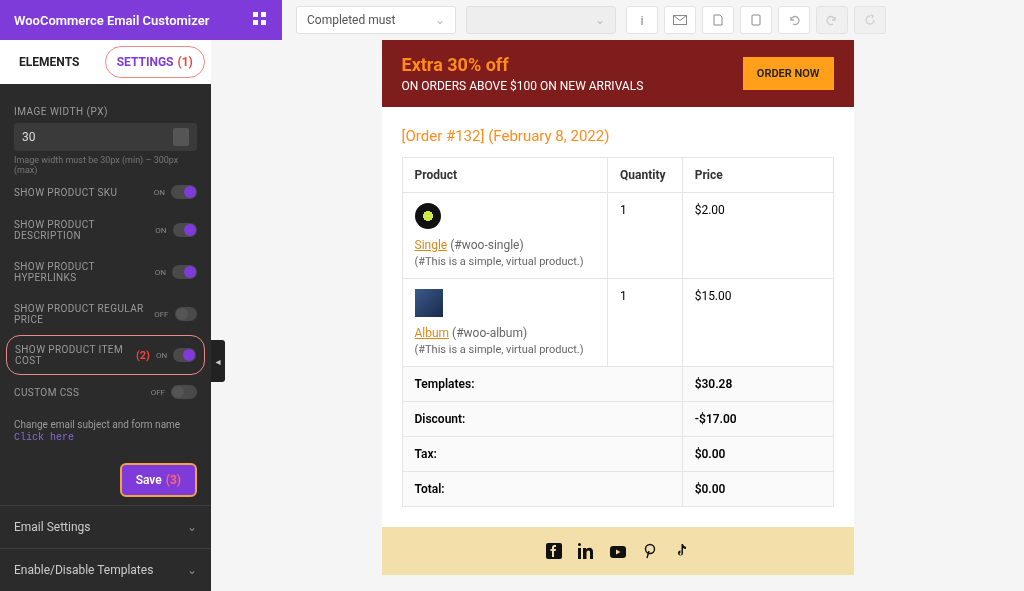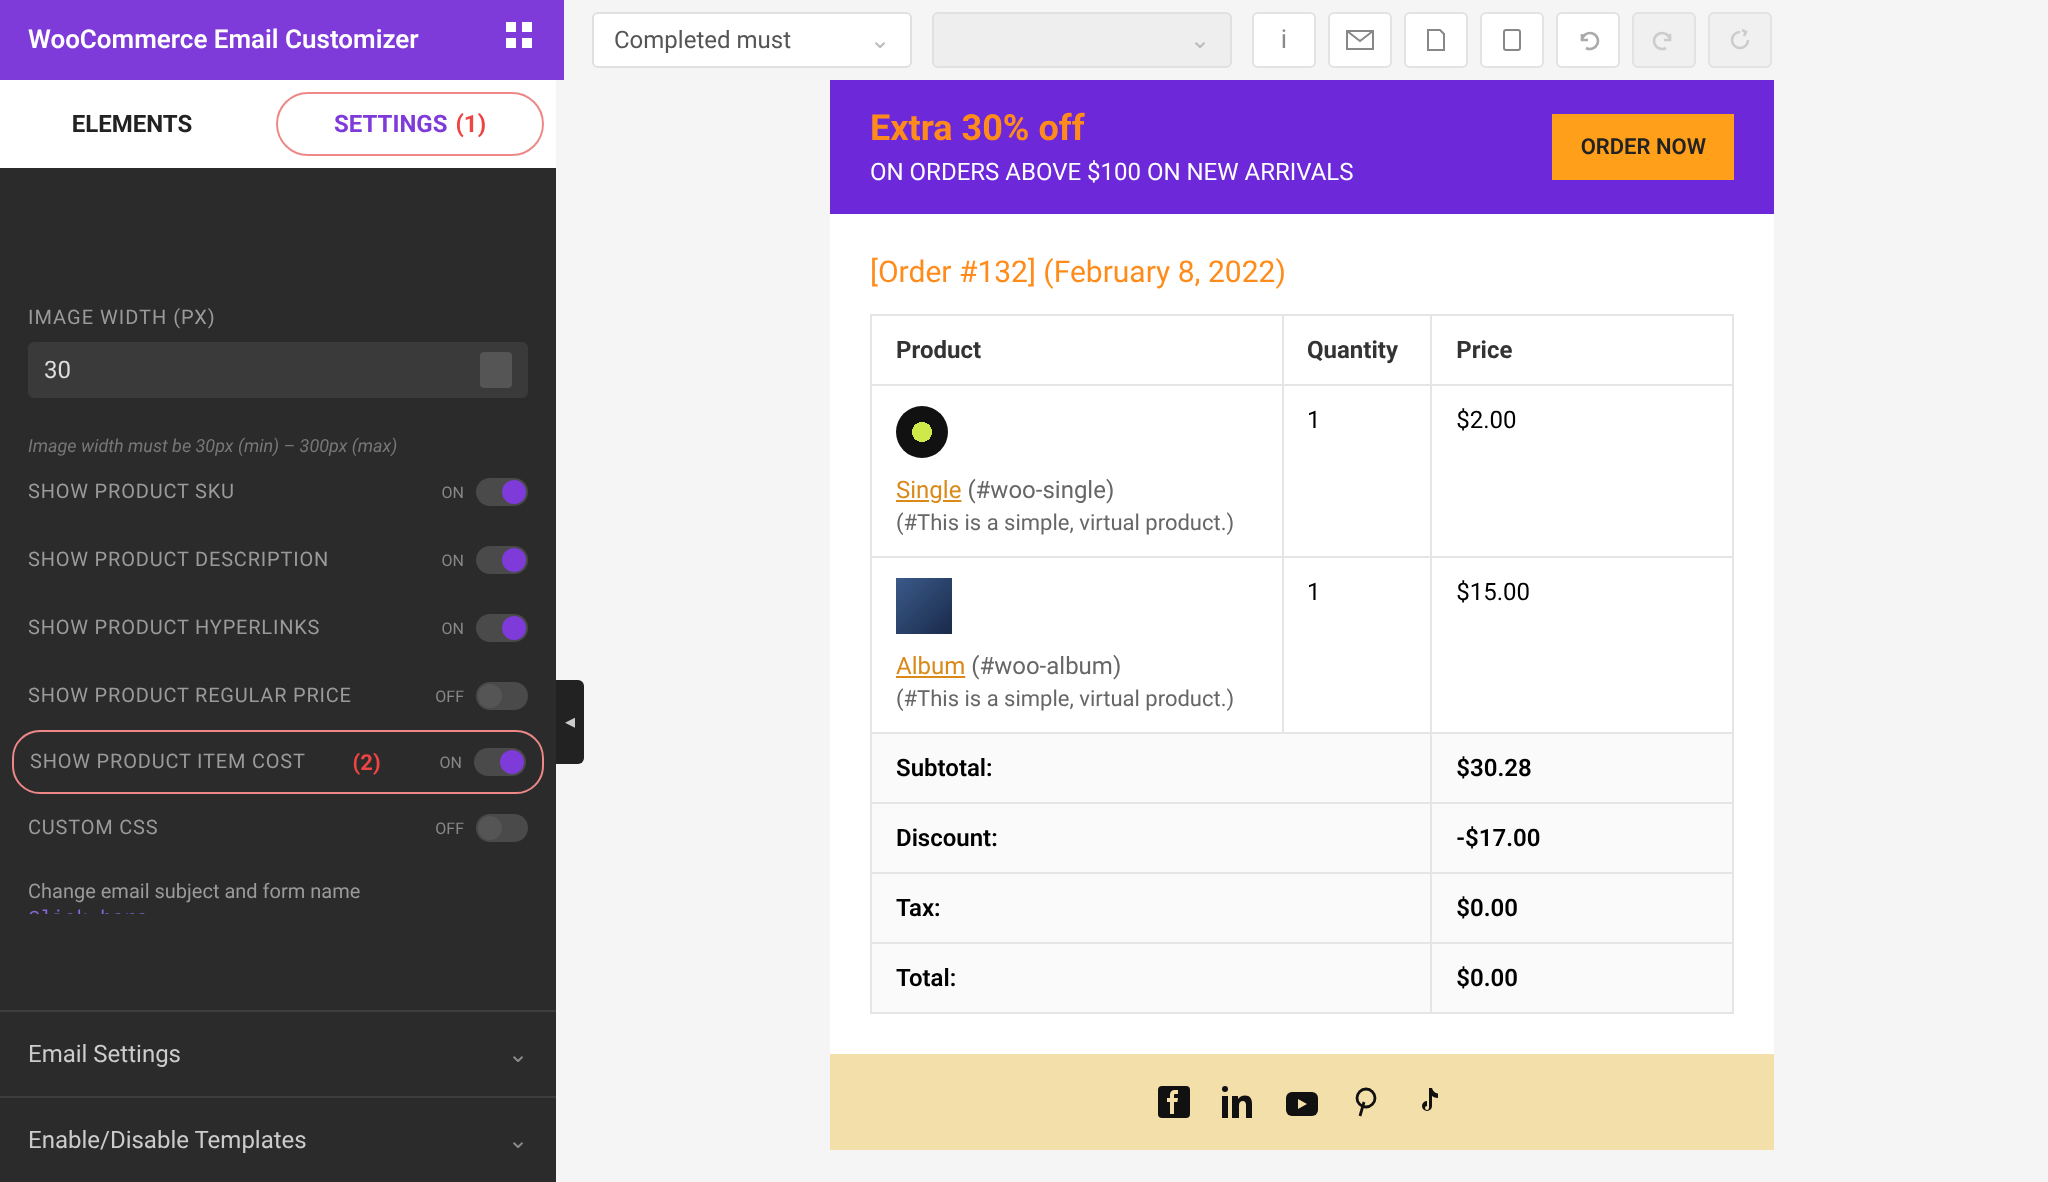--- a/index.html
+++ b/index.html
@@ -10,32 +10,32 @@
   .brand .grid { margin-left:auto; }
   .toptools { display:flex; align-items:center; gap:10px; padding:0 14px; flex:1; }
   .dropdown { background:#fff; border:1px solid #e0e0e0; border-radius:3px; height:28px; display:flex; align-items:center; padding:0 10px; font-size:12px; color:#555; min-width:160px; }
   .dropdown.grey { background:#eee; min-width:150px; }
   .dropdown .chev { margin-left:auto; color:#bbb; }
   .iconbtns { display:flex; gap:6px; }
   .iconbtn { width:32px; height:28px; border:1px solid #e3e3e3; border-radius:3px; background:#fff; display:flex; align-items:center; justify-content:center; color:#8a8a8a; font-size:13px; }
   .iconbtn.dim { background:#f0f0f0; color:#c5c5c5; }
 
   .main { display:flex; height:551px; }
-  .sidebar { width:278px; background:#2b2b2b; color:#ccc; font-size:11px; display:flex; flex-direction:column; position:relative;gap:48px; }
+  .sidebar { width:211px; background:#2b2b2b; color:#ccc; font-size:11px; display:flex; flex-direction:column; position:relative; }
   .tabs { display:flex; height:44px; background:#fff; }
   .tab { flex:1; display:flex; align-items:center; justify-content:center; font-size:12px; font-weight:700; cursor:pointer; position:relative; }
   .tab.elements { color:#222; }
   .tab.settings { color:#7f3bd9; border:1.5px solid #e88; border-radius:20px; margin:6px; position:relative; }
   .ann-num { color:#e44; font-weight:700; margin-left:4px; }
 
   .settings-panel { padding:12px 14px; flex:1; overflow:auto; }
   .label { color:#9a9a9a; font-size:10px; letter-spacing:.5px; margin:10px 0 6px; }
   .input { background:#3a3a3a; border:none; color:#ddd; height:28px; width:100%; padding:0 8px; border-radius:3px; font-size:12px; display:flex; align-items:center; }
   .input .stepper { margin-left:auto; background:#555; width:16px; height:18px; border-radius:2px; }
-  .hint { color:#777; font-size:9px; font-style:italic; margin-top:20px; }
+  .hint { color:#777; font-size:9px; margin-top:4px; }
 
   .toggle-row { display:flex; align-items:center; padding:10px 0; }
   .toggle-row .lbl { color:#9a9a9a; font-size:10px; letter-spacing:.4px; }
   .toggle-row .state { margin-left:auto; font-size:8px; color:#888; margin-right:6px; }
   .toggle { width:26px; height:14px; background:#4a4a4a; border-radius:8px; position:relative; }
   .toggle .knob { position:absolute; width:12px; height:12px; background:#7f3bd9; border-radius:50%; top:1px; right:1px; }
   .toggle.off .knob { background:#555; left:1px; right:auto; }
   .toggle-row.hl { border:1.5px solid #e88; border-radius:14px; padding:8px 8px; margin:0 -8px; }
 
   .note { color:#9a9a9a; font-size:10px; margin-top:10px; }
@@ -44,21 +44,21 @@
   .savebtn { background:#7f3bd9; color:#fff; border:2px solid #f2a24a; border-radius:6px; padding:8px 14px; font-size:12px; font-weight:600; margin:20px 0 0 auto; display:flex; align-items:center; cursor:pointer; width:fit-content; }
   .savebtn .ann-num { color:#f66; }
 
   .accordion { border-top:1px solid #3d3d3d; padding:14px; font-size:12px; color:#ccc; display:flex; align-items:center; cursor:pointer; }
   .accordion .chev { margin-left:auto; color:#888; }
 
   .collapse-tab { position:absolute; right:-14px; top:300px; width:14px; height:42px; background:#222; display:flex; align-items:center; justify-content:center; color:#ccc; font-size:10px; border-radius:0 3px 3px 0; }
 
   .preview { flex:1; padding:0 14px; overflow:auto; }
   .email-frame { width:472px; margin:0 auto; background:#fff; }
-  .banner { background:#6d28d9; color:#fff; display:flex; align-items:center; padding:14px 20px; }
+  .banner { background:#7f1d1d; color:#fff; display:flex; align-items:center; padding:14px 20px; }
   .banner .txt h2 { color:#ff8c1a; font-size:18px; font-weight:700; }
   .banner .txt p { font-size:12px; margin-top:4px; }
   .banner .cta { margin-left:auto; background:#ff9f1a; color:#222; font-size:11px; font-weight:600; padding:10px 14px; cursor:pointer; }
 
   .orderarea { padding:20px; }
   .orderhdr { color:#ff8c1a; font-size:15px; margin-bottom:12px; }
   table { width:100%; border-collapse:collapse; font-size:12px; }
   th, td { border:1px solid #e5e5e5; padding:10px 12px; text-align:left; vertical-align:top; }
   th { font-weight:700; color:#333; }
   .pimg { width:26px; height:26px; border-radius:50%; display:inline-block; margin-bottom:6px; }
@@ -250,21 +250,21 @@
                 <td>$2.00</td>
               </tr>
               <tr>
                 <td><span class="pimg thumb"></span><br><span class="plink">Album</span> <span class="pmeta">(#woo-album)</span><div class="pdesc">(#This is a simple, virtual product.)</div></td>
                 <td>1</td>
                 <td>$15.00</td>
               </tr>
             </tbody>
           <tfoot id="totals-foot">
               <tr>
-                <td colspan="2">Subtotal:</td>
+                <td colspan="2">Templates:</td>
                 <td>$30.28</td>
               </tr>
               <tr>
                 <td colspan="2">Discount:</td>
                 <td>-$17.00</td>
               </tr>
               <tr>
                 <td colspan="2">Tax:</td>
                 <td>$0.00</td>
               </tr>

